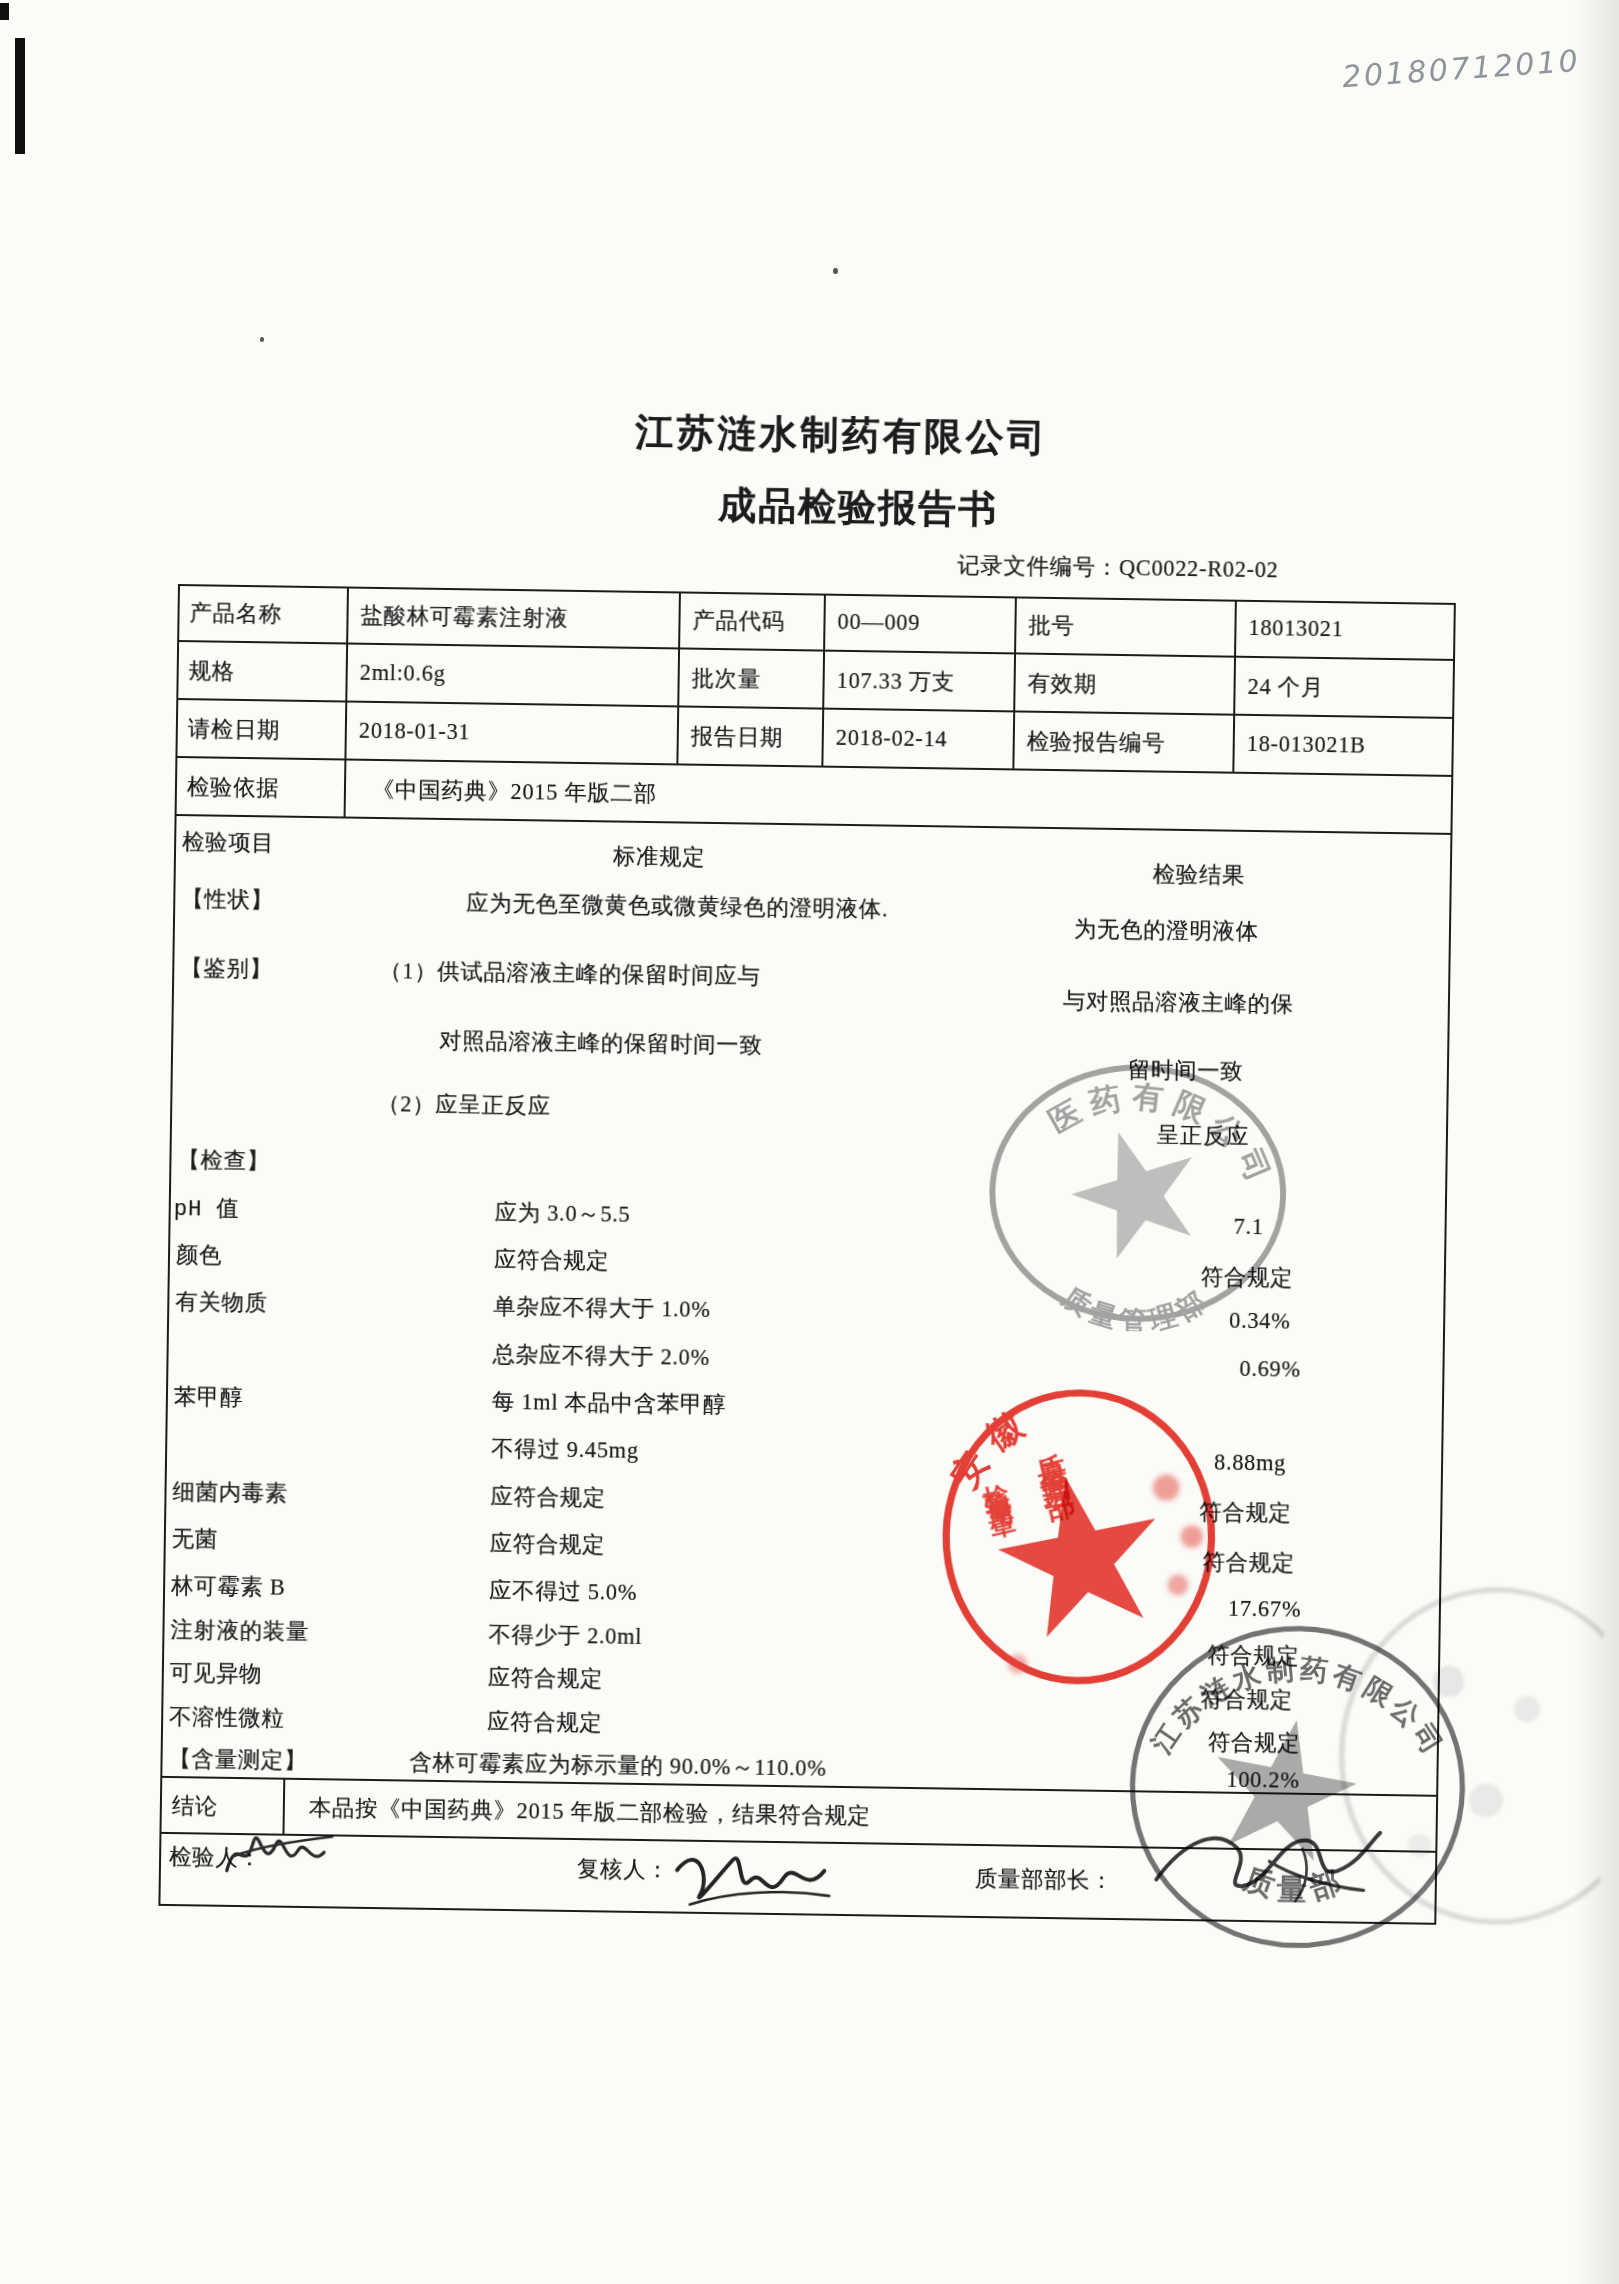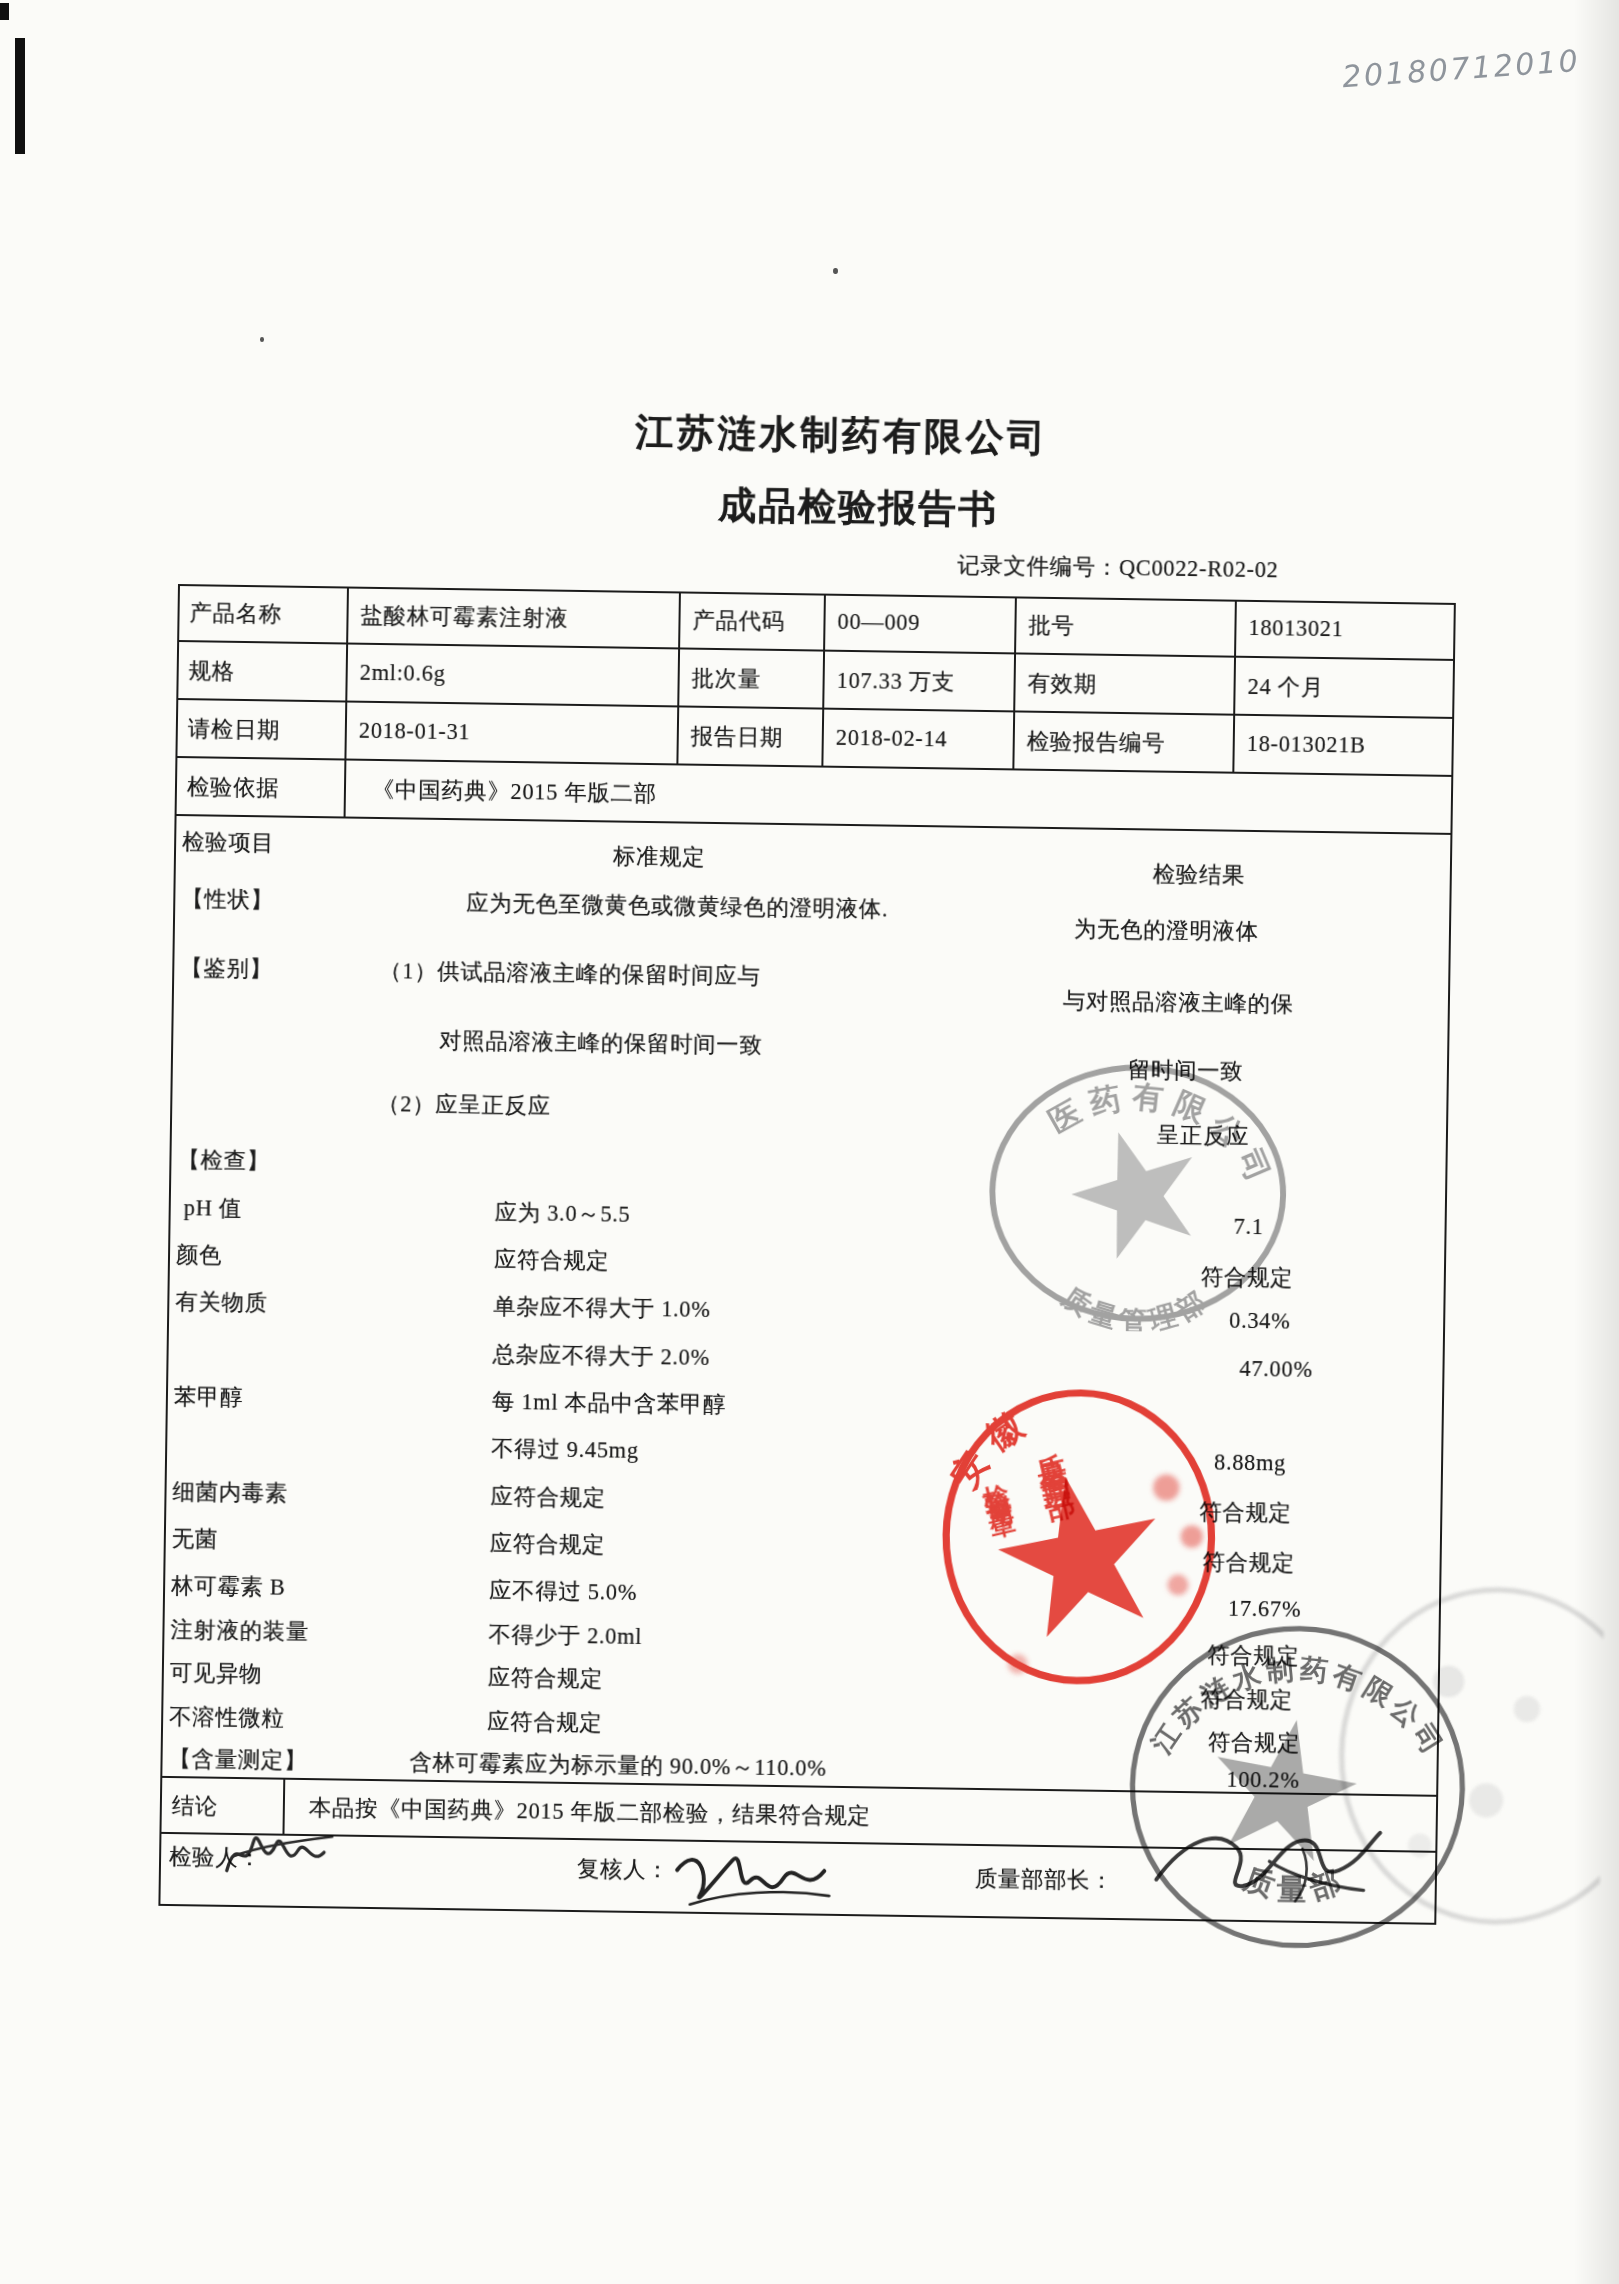--- a/index.html
+++ b/index.html
@@ -98,31 +98,31 @@
         <div class="t insp" style="left: 471px; top: 883px;">应为无色至微黄色或微黄绿色的澄明液体.</div>
         <div class="t insp" style="left: 1079px; top: 900px;">为无色的澄明液体</div>
         <div class="t insp" style="left: 186px; top: 952px;">【鉴别】</div>
         <div class="t insp" style="left: 385px; top: 952px;">（1）供试品溶液主峰的保留时间应与</div>
         <div class="t insp" style="left: 1069px; top: 972px;">与对照品溶液主峰的保</div>
         <div class="t insp" style="left: 446px; top: 1021px;">对照品溶液主峰的保留时间一致</div>
         <div class="t insp" style="left: 1135px; top: 1040px;">留时间一致</div>
         <div class="t insp" style="left: 385px; top: 1085px;">（2）应呈正反应</div>
         <div class="t insp" style="left: 1165px; top: 1105px;">呈正反应</div>
         <div class="t insp" style="left: 186px; top: 1144px;">【检查】</div>
-        <div class="t insp" style="left: 193px; top: 1192px;">pH 值</div>
+        <div class="t insp" style="left: 183px; top: 1192px; font-family: Liberation Mono, monospace;">pH 值</div>
         <div class="t insp" style="left: 504px; top: 1192px;">应为 3.0～5.5</div>
         <div class="t insp" style="left: 1243px; top: 1198px;">7.1</div>
         <div class="t insp" style="left: 186px; top: 1239px;">颜色</div>
         <div class="t insp" style="left: 504px; top: 1239px;">应符合规定</div>
         <div class="t insp" style="left: 1211px; top: 1246px;">符合规定</div>
         <div class="t insp" style="left: 186px; top: 1286px;">有关物质</div>
         <div class="t insp" style="left: 504px; top: 1286px;">单杂应不得大于 1.0%</div>
         <div class="t insp" style="left: 1240px; top: 1292px; text-align: center;">0.34%</div>
         <div class="t insp" style="left: 504px; top: 1334px;">总杂应不得大于 2.0%</div>
-        <div class="t insp" style="left: 1251px; top: 1340px;">47.00%</div>
+        <div class="t insp" style="left: 1251px; top: 1340px;">0.69%</div>
         <div class="t insp" style="left: 186px; top: 1381px;">苯甲醇</div>
         <div class="t insp" style="left: 504px; top: 1381px;">每 1ml 本品中含苯甲醇</div>
         <div class="t insp" style="left: 504px; top: 1428px;">不得过 9.45mg</div>
         <div class="t insp" style="left: 1227px; top: 1434px;">8.88mg</div>
         <div class="t insp" style="left: 186px; top: 1476px;">细菌内毒素</div>
         <div class="t insp" style="left: 504px; top: 1476px;">应符合规定</div>
         <div class="t insp" style="left: 1213px; top: 1481px;">符合规定</div>
         <div class="t insp" style="left: 186px; top: 1523px;">无菌</div>
         <div class="t insp" style="left: 504px; top: 1523px;">应符合规定</div>
         <div class="t insp" style="left: 1217px; top: 1531px;">符合规定</div>

